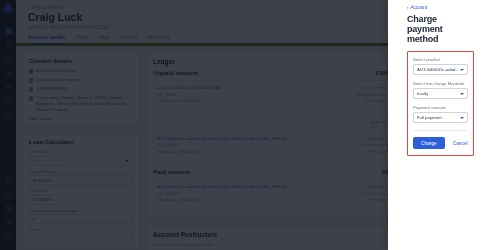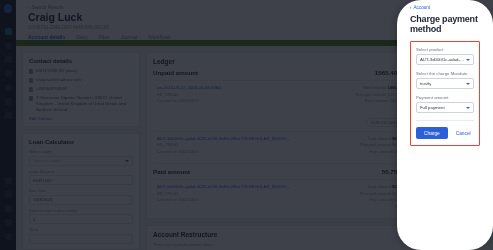--- a/index.html
+++ b/index.html
@@ -42,21 +42,21 @@
   .rail-ic.act { background: #2f6f8f; }
   .rail-sp { height: 10px; }
   .rail-ic.round { border-radius: 50%; }
 
   
   .main { flex: 1; display: flex; flex-direction: column; min-width: 0; }
 
   .topbar {
     height: 46px; background: #fff;
     padding: 5px 10px 0 12px;
-    border-bottom: 6px solid #4d7c0f;
+    border-bottom: 3px solid #4d7c0f;
     position: relative;
   }
   .crumb { font-size: 4.5px; color: #7b8494; letter-spacing: .1px; }
   .crumb .chev { margin-right: 2px; }
   .acct-name { font-size: 10.5px; font-weight: 700; color: #1b2235; line-height: 13px; margin-top: 1px; }
   .acct-id { font-size: 4.5px; color: #8c94a3; margin-top: 1px; letter-spacing: .05px; }
   .tabs { display: flex; gap: 11px; margin-top: 4px; }
   .tab { font-size: 5px; color: #7b8494; padding-bottom: 3px; }
   .tab.active { color: #2b60d8; border-bottom: 1.2px solid #2b60d8; font-weight: 600; }
 
@@ -127,25 +127,25 @@
   .tbl th { font-size: 4.1px; color: #3f4a5e; text-align: left; font-weight: 700; padding: 2px 2px 3px 0; vertical-align: top; }
   .tbl td { font-size: 4.1px; color: #6b7486; padding: 2px 2px 2px 0; border-top: 1px solid #eef0f3; }
 
   .fin-row { display: flex; justify-content: space-between; font-size: 4.2px; color: #525b6b; padding: 2px 0; }
   .fin-row.b { font-weight: 700; color: #1b2235; }
   .fin-sep { height: 1px; background: #eef0f3; margin: 2px 0; }
 
   
   .drawer {
     position: absolute; top: 0; right: 0; bottom: 0;
-    width: 96px; background: #fff;
+    width: 105px; background: #fff;
     z-index: 100;
     box-shadow: -2px 0 6px rgba(0,0,0,.18);
-    padding: 5px 13px;
-    display: flex; flex-direction: column; border-radius: 24px;
+    padding: 5px 19px;
+    display: flex; flex-direction: column;
   }
   .dr-crumb { font-size: 4.6px; color: #2b60d8; display: flex; align-items: center; gap: 2px; }
   .dr-title { font-size: 9px; font-weight: 700; color: #1b2235; margin: 4px 0 7px; letter-spacing: -.2px; }
 
   .hl-box {
     border: 1.4px solid #ef4135; border-radius: 1px;
     padding: 5px 5px 6px; flex: 0 0 auto;
   }
   .dr-lbl { font-size: 4.3px; color: #6b7486; margin-bottom: 2px; }
   .dr-sel {

